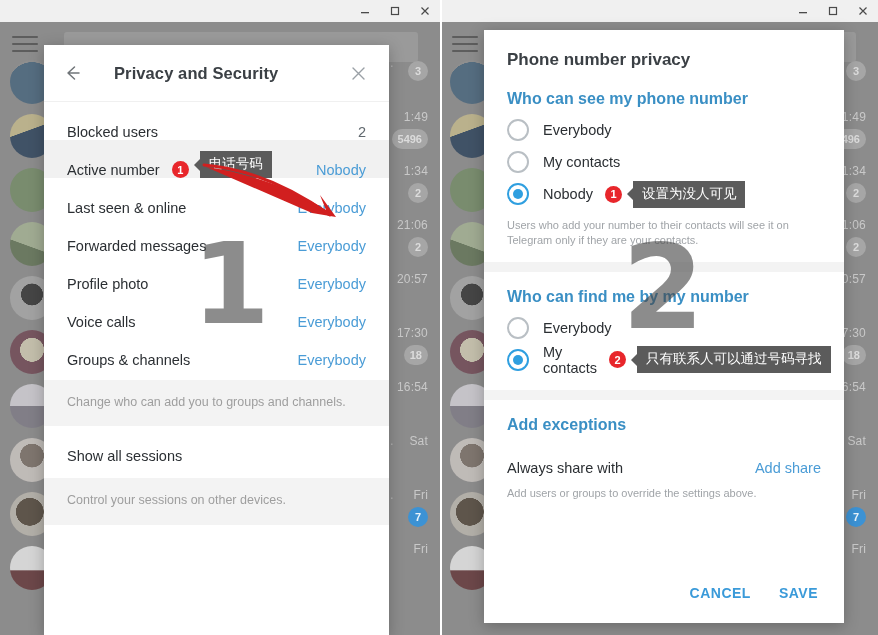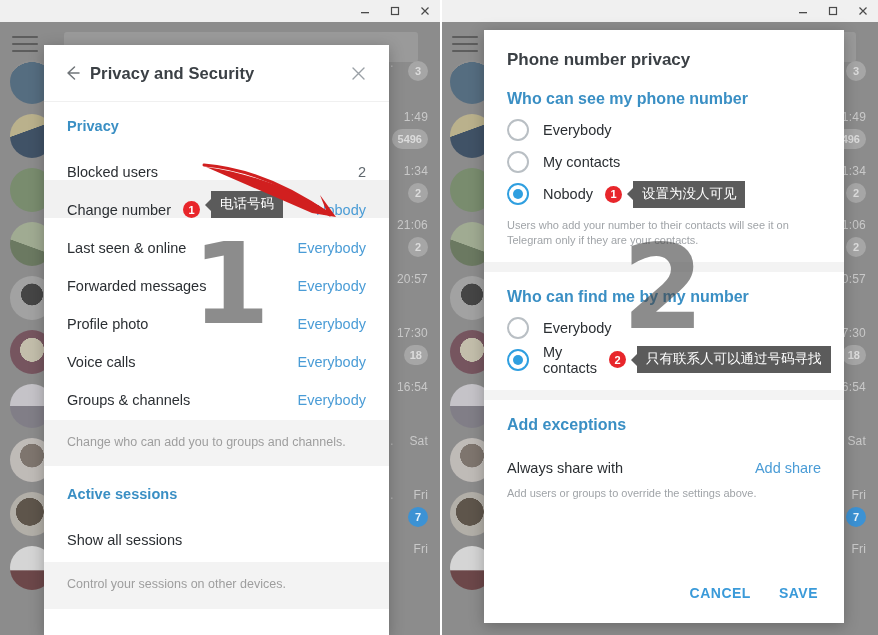--- a/index.html
+++ b/index.html
@@ -80,21 +80,21 @@
     left:44px; top:30px; width:360px; bottom:12px;
     display:flex; flex-direction:column;
   }
 
   .mhead{
     height:57px; display:flex; align-items:center; padding:0 16px 0 12px;
     border-bottom:1px solid #f0f0f0; flex:none;
   }
   .backbtn{ width:32px; height:32px; display:flex; align-items:center; justify-content:center; color:#707579; }
   .mtitle{
-    flex:1; font-size:16.5px; font-weight:700; color:#3b4045; margin-left:2px; letter-spacing:.1px;
+    flex:1; font-size:16.5px; font-weight:700; color:#3b4045; margin-left:26px; letter-spacing:.1px;
   }
   .closebtn{ width:30px; height:30px; display:flex; align-items:center; justify-content:center; color:#9aa0a6; }
 
   .mbody{ position:relative; flex:1; overflow:hidden; }
 
   .sect{ background:#fff; }
   .sect-title{
     font-size:14.5px; font-weight:700; color:#3a8fc4; padding:16px 23px 8px;
     letter-spacing:.05px;
   }
@@ -265,29 +265,28 @@
         <div class="mtitle">Privacy and Security</div>
         <div class="closebtn">
           <svg width="17" height="17" viewBox="0 0 17 17">
               <path d="M3 3 L14 14 M14 3 L3 14" stroke="currentColor" stroke-width="1.4" fill="none" stroke-linecap="round"></path>
             </svg>
         </div>
       </div>
       <div class="mbody">
 
         <div class="sect">
-          <div class="sect-title">Privacy</div>
 
           <div class="row">
             <span class="lbl">Blocked users</span>
             <span class="val plain">2</span>
           </div>
 
           <div class="row hl">
-            <span class="lbl">Change number</span>
+            <span class="lbl">Active number</span>
             <span class="redbadge" style="margin-left:12px;">1</span>
             <span class="tip">电话号码</span>
             <span class="val">Nobody</span>
           </div>
 
           <div class="row">
             <span class="lbl">Last seen &amp; online</span>
             <span class="val">Everybody</span>
           </div>
           <div class="row">
@@ -305,21 +304,20 @@
           <div class="row">
             <span class="lbl">Groups &amp; channels</span>
             <span class="val">Everybody</span>
           </div>
 
           <div style="height:12px"></div>
           <div class="hint">Change who can add you to groups and channels.</div>
         </div>
 
         <div class="sect">
-          <div class="sect-title" style="padding-top:20px;">Active sessions</div>
           <div class="row">
             <span class="lbl">Show all sessions</span>
           </div>
           <div style="height:14px"></div>
           <div class="hint">Control your sessions on other devices.</div>
         </div>
 
       </div>
     </div>
 

